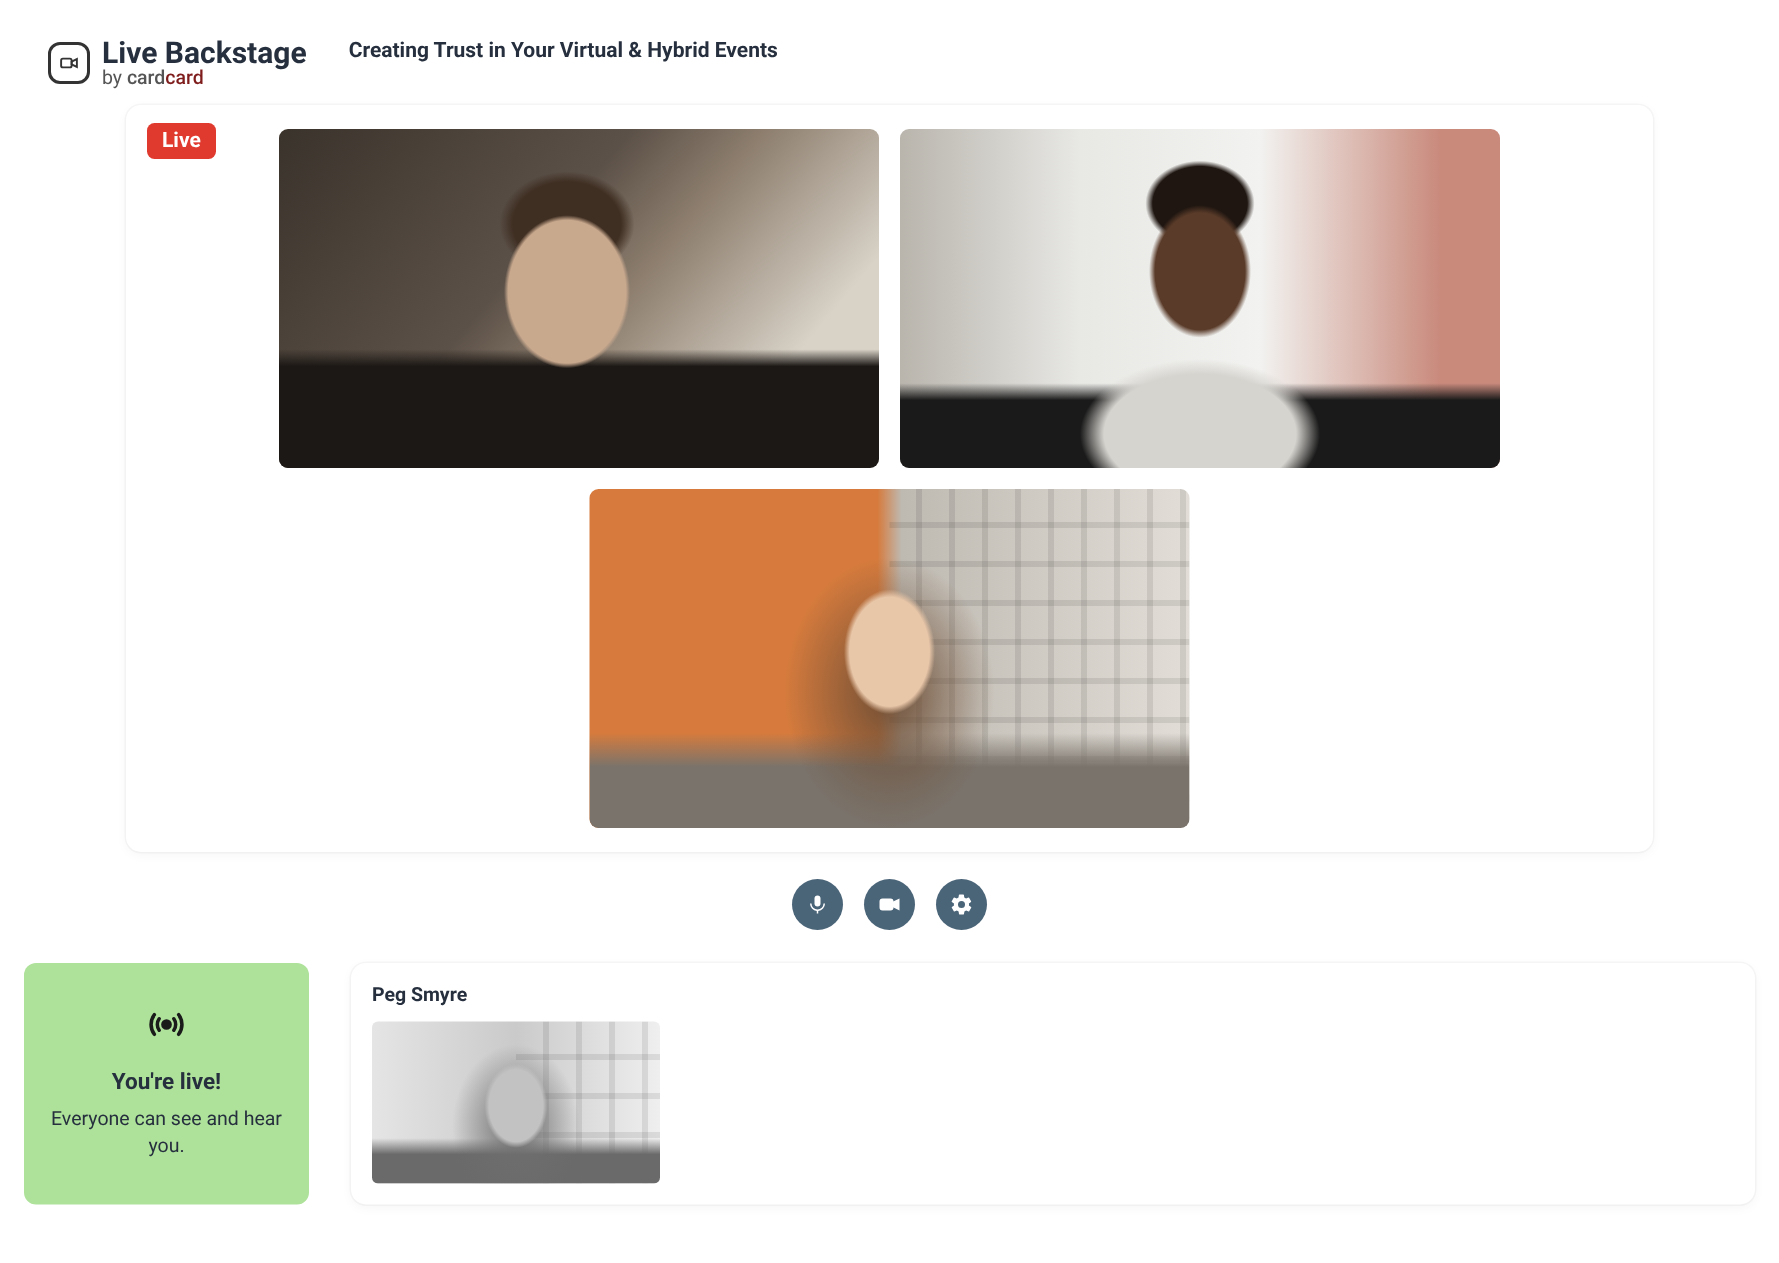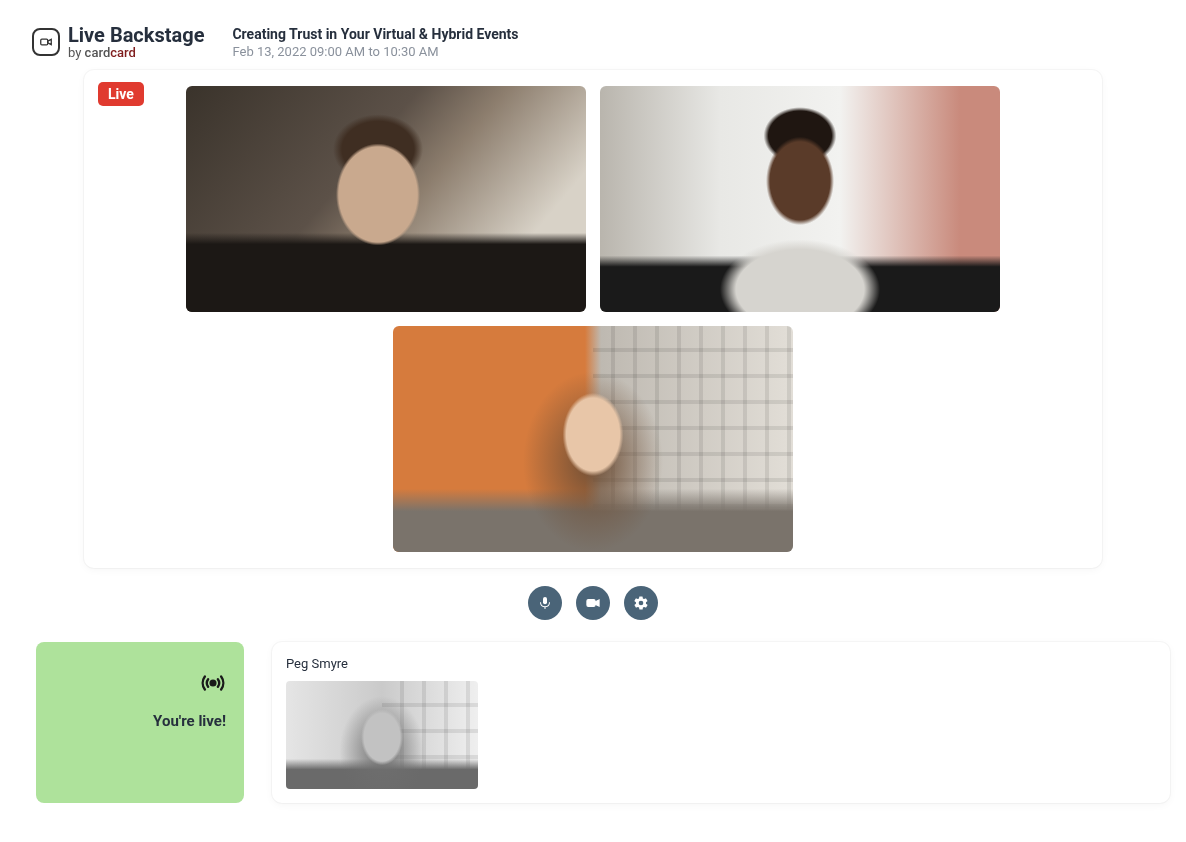--- a/index.html
+++ b/index.html
@@ -55,22 +55,23 @@
     .logo-sub .swap {
       color: #555;
       font-weight: 500;
     }
     .logo-sub .card {
       color: #7f1d1d;
       font-weight: 500;
     }
     .event-info {
       display: flex;
-      flex-direction: column;
+      flex-direction: row;
       padding-top: 2px;
+      align-items: center;
     }
     .event-title {
       font-size: 14px;
       font-weight: 700;
       color: #262f3d;
     }
     .event-time {
       font-size: 13px;
       color: #8a919c;
       margin-top: 2px;
@@ -178,29 +179,28 @@
       width: 16px;
       height: 16px;
     }
 
     .bottom-row {
       display: flex;
       gap: 28px;
       padding: 0 16px;
     }
     .live-card {
-      width: 208px;
+      width: 190px;
       background: #aee29b;
       border-radius: 8px;
       padding: 28px 18px 24px 18px;
       text-align: center;
       display: flex;
       flex-direction: column;
-      align-items: flex-end;
-      margin-left: 20px;
+      align-items: center;
     }
     .live-card .broadcast-icon {
       margin-bottom: 12px;
     }
     .live-card-title {
       font-size: 15px;
       font-weight: 700;
       color: #262f3d;
       margin-bottom: 8px;
     }
@@ -211,21 +211,21 @@
     }
     .backstage-area {
       flex: 1;
       background: #ffffff;
       border-radius: 10px;
       box-shadow: 0 0 0 1px rgba(0,0,0,0.03), 0 2px 8px rgba(0,0,0,0.04);
       padding: 14px 14px;
     }
     .backstage-name {
       font-size: 13px;
-      font-weight: 400;
+      font-weight: 700;
       color: #262f3d;
       margin-bottom: 10px;
     }
     .backstage-thumb {
       width: 192px;
       height: 108px;
       border-radius: 4px;
       background: linear-gradient(90deg, #e5e5e5 0%, #cacaca 50%, #efefef 100%);
       position: relative;
       overflow: hidden;
@@ -266,21 +266,20 @@
     </div>
     <div class="logo-text">
       <div class="logo-title">Live Backstage</div>
       <div class="logo-sub">
         <span>by </span><span class="swap">card</span><span class="card">card</span>
       </div>
     </div>
   </div>
   <div class="event-info">
     <div class="event-title">Creating Trust in Your Virtual &amp; Hybrid Events</div>
-    <div class="event-time">Feb 13, 2022 09:00 AM to 10:30 AM</div>
   </div>
 </div>
 
 <div class="main-stage-wrap">
   <div class="main-stage">
     <div class="live-badge">Live</div>
     <div class="video-grid">
       <div class="video-row">
         <div class="video-tile person1"></div>
         <div class="video-tile person2"></div>
@@ -319,20 +318,21 @@
     <div class="broadcast-icon">
       <svg width="26" height="26" viewBox="0 0 24 24" fill="none" stroke="#1a1a1a" stroke-width="2.2">
         <circle cx="12" cy="12" r="2.2" fill="#1a1a1a"></circle>
         <path d="M7.5 8.5a6 6 0 0 0 0 7" stroke-linecap="round"></path>
         <path d="M16.5 8.5a6 6 0 0 1 0 7" stroke-linecap="round"></path>
         <path d="M4.5 6a10 10 0 0 0 0 12" stroke-linecap="round"></path>
         <path d="M19.5 6a10 10 0 0 1 0 12" stroke-linecap="round"></path>
       </svg>
     </div>
     <div class="live-card-title">You're live!</div>
+    <div class="live-card-sub">Everyone can see and hear you.</div>
   </div>
 
   <div class="backstage-area">
     <div class="backstage-name">Peg Smyre</div>
     <div class="backstage-thumb">
       <div class="building-windows"></div>
     </div>
   </div>
 </div>
 

